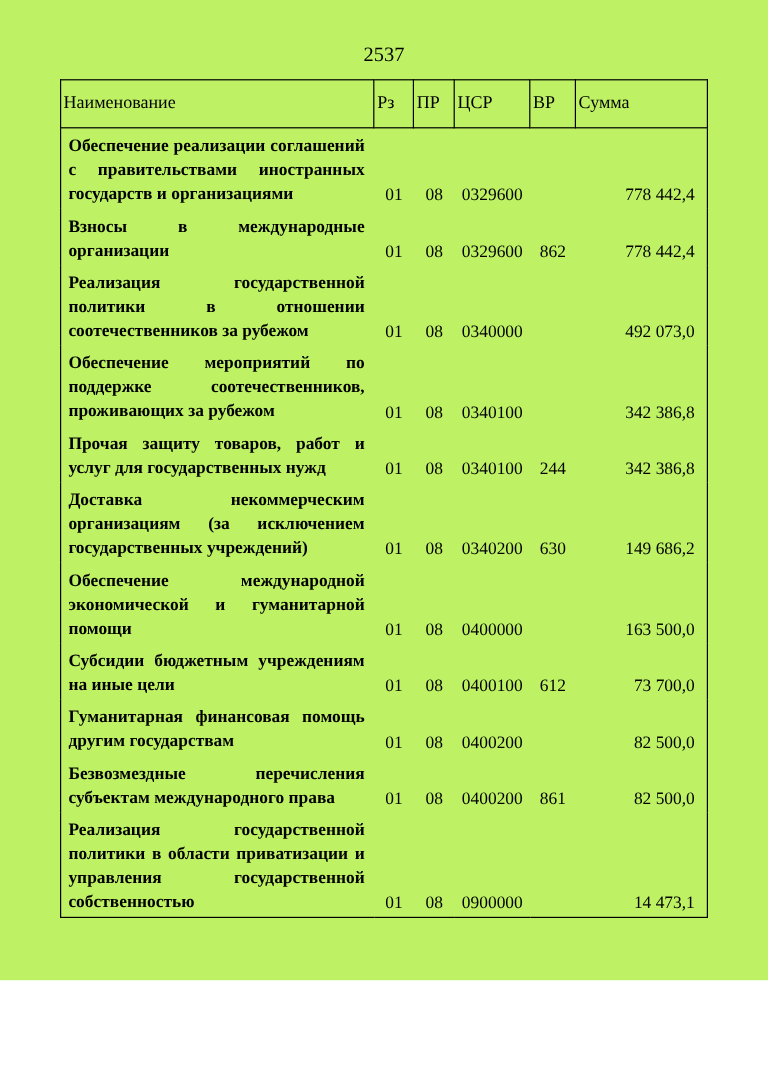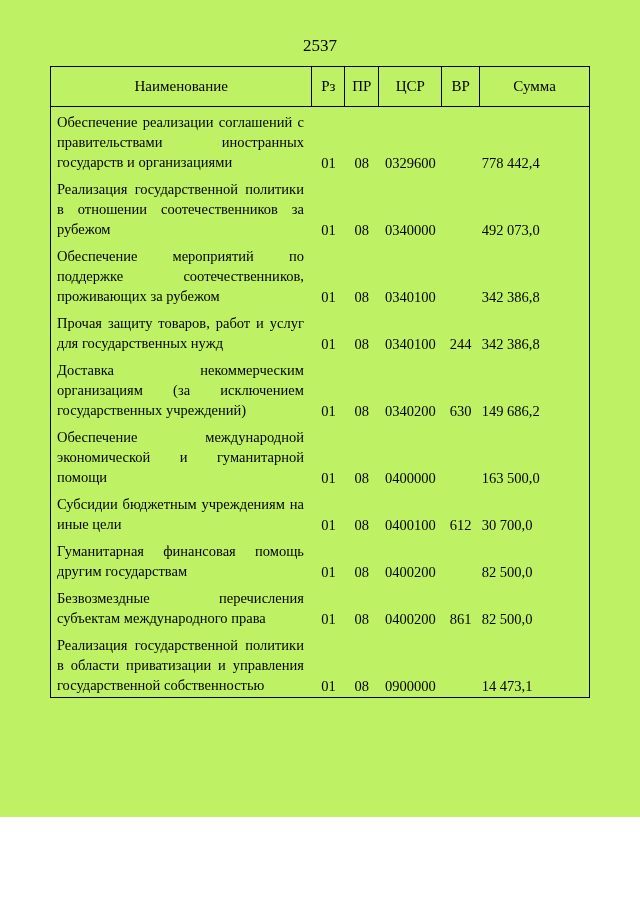--- a/index.html
+++ b/index.html
@@ -30,52 +30,53 @@
     left: 50px;
     width: 540px;
     border-collapse: collapse;
     border: 1.5px solid #000000;
     font-size: 14.5px;
   }
   table.budget thead th {
     border: 1.5px solid #000000;
     font-weight: normal;
     font-size: 15px;
-    text-align: center;
+    text-align: left;
     padding: 11px 2px;
     vertical-align: middle;
     font-family: Liberation Serif, serif;
   }
   table.budget tbody td {
     border: none;
     padding: 5px 2px 2px 2px;
     vertical-align: bottom;
   }
   table.budget tbody td.c-name {
     text-align: justify;
     text-justify: inter-word;
     vertical-align: top;
     padding-left: 6px;
     padding-right: 8px;
     line-height: 1.38;
+    font-weight: bold;
   }
   table.budget tbody td.c-rz,
   table.budget tbody td.c-pr,
   table.budget tbody td.c-vr {
     text-align: center;
     white-space: nowrap;
   }
   table.budget tbody td.c-csr {
     text-align: center;
     white-space: nowrap;
     margin-left: 48px;
   }
   table.budget tbody td.c-summa {
-    text-align: left;
-    padding-right: 0;
+    text-align: right;
+    padding-right: 10px;
     white-space: nowrap;
   }
   col.col-name  { width: 262px; }
   col.col-rz    { width: 33px; }
   col.col-pr    { width: 34px; }
   col.col-csr   { width: 63px; }
   col.col-vr    { width: 38px; }
   col.col-summa { width: 110px; }
 </style>
 </head>
@@ -108,20 +109,28 @@
 
     <tr>
           <td class="c-name">Обеспечение реализации соглашений с правительствами иностранных государств и организациями</td>
           <td class="c-rz">01</td>
           <td class="c-pr">08</td>
           <td class="c-csr">0329600</td>
           <td class="c-vr"></td>
           <td class="c-summa">778 442,4</td>
         </tr>
         <tr>
+          <td class="c-name">Взносы в международные организации</td>
+          <td class="c-rz">01</td>
+          <td class="c-pr">08</td>
+          <td class="c-csr">0329600</td>
+          <td class="c-vr">862</td>
+          <td class="c-summa">778 442,4</td>
+        </tr>
+        <tr>
           <td class="c-name">Реализация государственной политики в отношении соотечественников за рубежом</td>
           <td class="c-rz">01</td>
           <td class="c-pr">08</td>
           <td class="c-csr">0340000</td>
           <td class="c-vr"></td>
           <td class="c-summa">492 073,0</td>
         </tr>
         <tr>
           <td class="c-name">Обеспечение мероприятий по поддержке соотечественников, проживающих за рубежом</td>
           <td class="c-rz">01</td>
@@ -153,21 +162,21 @@
           <td class="c-csr">0400000</td>
           <td class="c-vr"></td>
           <td class="c-summa">163 500,0</td>
         </tr>
         <tr>
           <td class="c-name">Субсидии бюджетным учреждениям на иные цели</td>
           <td class="c-rz">01</td>
           <td class="c-pr">08</td>
           <td class="c-csr">0400100</td>
           <td class="c-vr">612</td>
-          <td class="c-summa">30 700,0</td>
+          <td class="c-summa">73 700,0</td>
         </tr>
         <tr>
           <td class="c-name">Гуманитарная финансовая помощь другим государствам</td>
           <td class="c-rz">01</td>
           <td class="c-pr">08</td>
           <td class="c-csr">0400200</td>
           <td class="c-vr"></td>
           <td class="c-summa">82 500,0</td>
         </tr>
         <tr>

